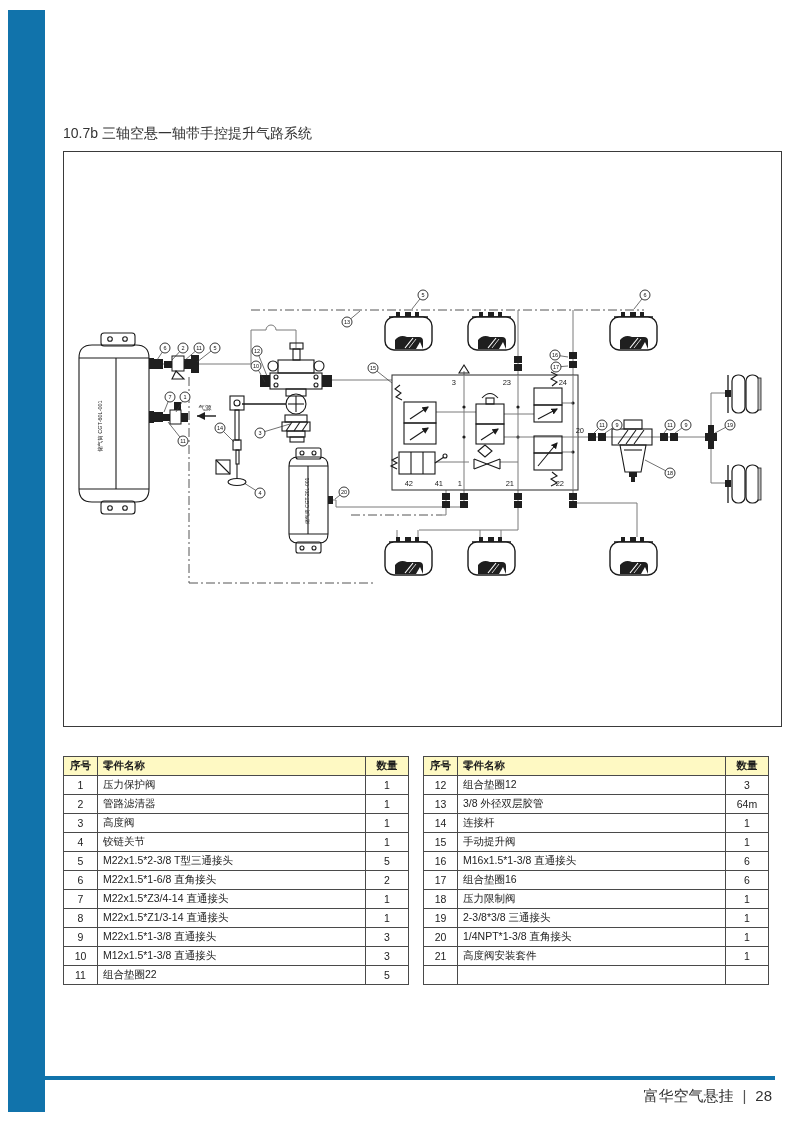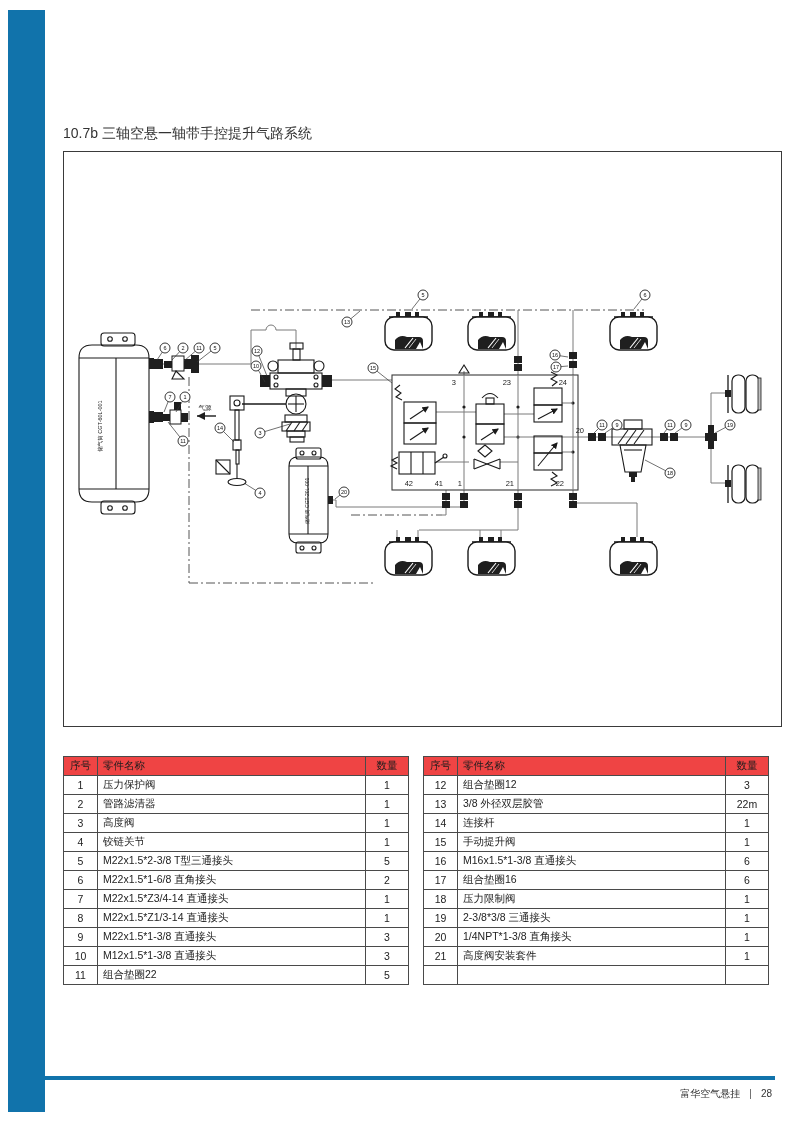--- a/index.html
+++ b/index.html
@@ -11,26 +11,26 @@
   .logo .slashes{font-weight:bold;letter-spacing:-3px;margin-right:-2px;}
   .logo .reg{font-size:11px;vertical-align:top;position:relative;top:-2px;}
   .page-title{position:absolute;left:63px;top:125px;font-size:14px;color:#333;}
   .frame{position:absolute;left:63px;top:151px;width:717px;height:574px;
          border:1px solid #3a3a3a;background:#fff;}
   .frame svg{display:block;}
   .parts-table{position:absolute;border-collapse:collapse;font-size:10.5px;color:#222;
                table-layout:fixed;background:#fff;}
   .parts-table th,.parts-table td{border:1px solid #4a4a4a;height:18px;padding:0 5px;
                overflow:hidden;white-space:nowrap;}
-  .parts-table th{background:#ef4444;color:#1d1d1d;font-weight:normal;text-align:left;}
+  .parts-table th{background:#fef9c3;color:#1d1d1d;font-weight:bold;text-align:left;}
   .parts-table th.c,.parts-table td.c{text-align:center;padding:0 2px;}
   #tableL{left:63px;top:756px;width:345px;}
   #tableR{left:423px;top:756px;width:345px;}
   .footer-line{position:absolute;left:45px;top:1076px;width:730px;height:4px;}
-  .footer-text{position:absolute;top:1087px;right:22px;font-size:10px;color:#333;}
+  .footer-text{position:absolute;top:1087px;right:22px;font-size:15px;color:#333;}
   .footer-text .sep{margin:0 9px;color:#555;}
   
   .diag{stroke:#1a1a1a;fill:none;stroke-width:1.1;}
   .pipe{stroke:#7a7a7a;fill:none;stroke-width:1;}
   .dashdot{stroke:#555;fill:none;stroke-width:1;stroke-dasharray:9 3 2 3;}
   .blk{fill:#1f1f1f;stroke:none;}
 </style>
 </head>
 <body>
 <div id="page">
@@ -522,21 +522,21 @@
       </thead>
       <tbody>
         <tr>
           <td class="c">12</td>
           <td>组合垫圈12</td>
           <td class="c">3</td>
         </tr>
         <tr>
           <td class="c">13</td>
           <td>3/8 外径双层胶管</td>
-          <td class="c">22m</td>
+          <td class="c">64m</td>
         </tr>
         <tr>
           <td class="c">14</td>
           <td>连接杆</td>
           <td class="c">1</td>
         </tr>
         <tr>
           <td class="c">15</td>
           <td>手动提升阀</td>
           <td class="c">1</td>

